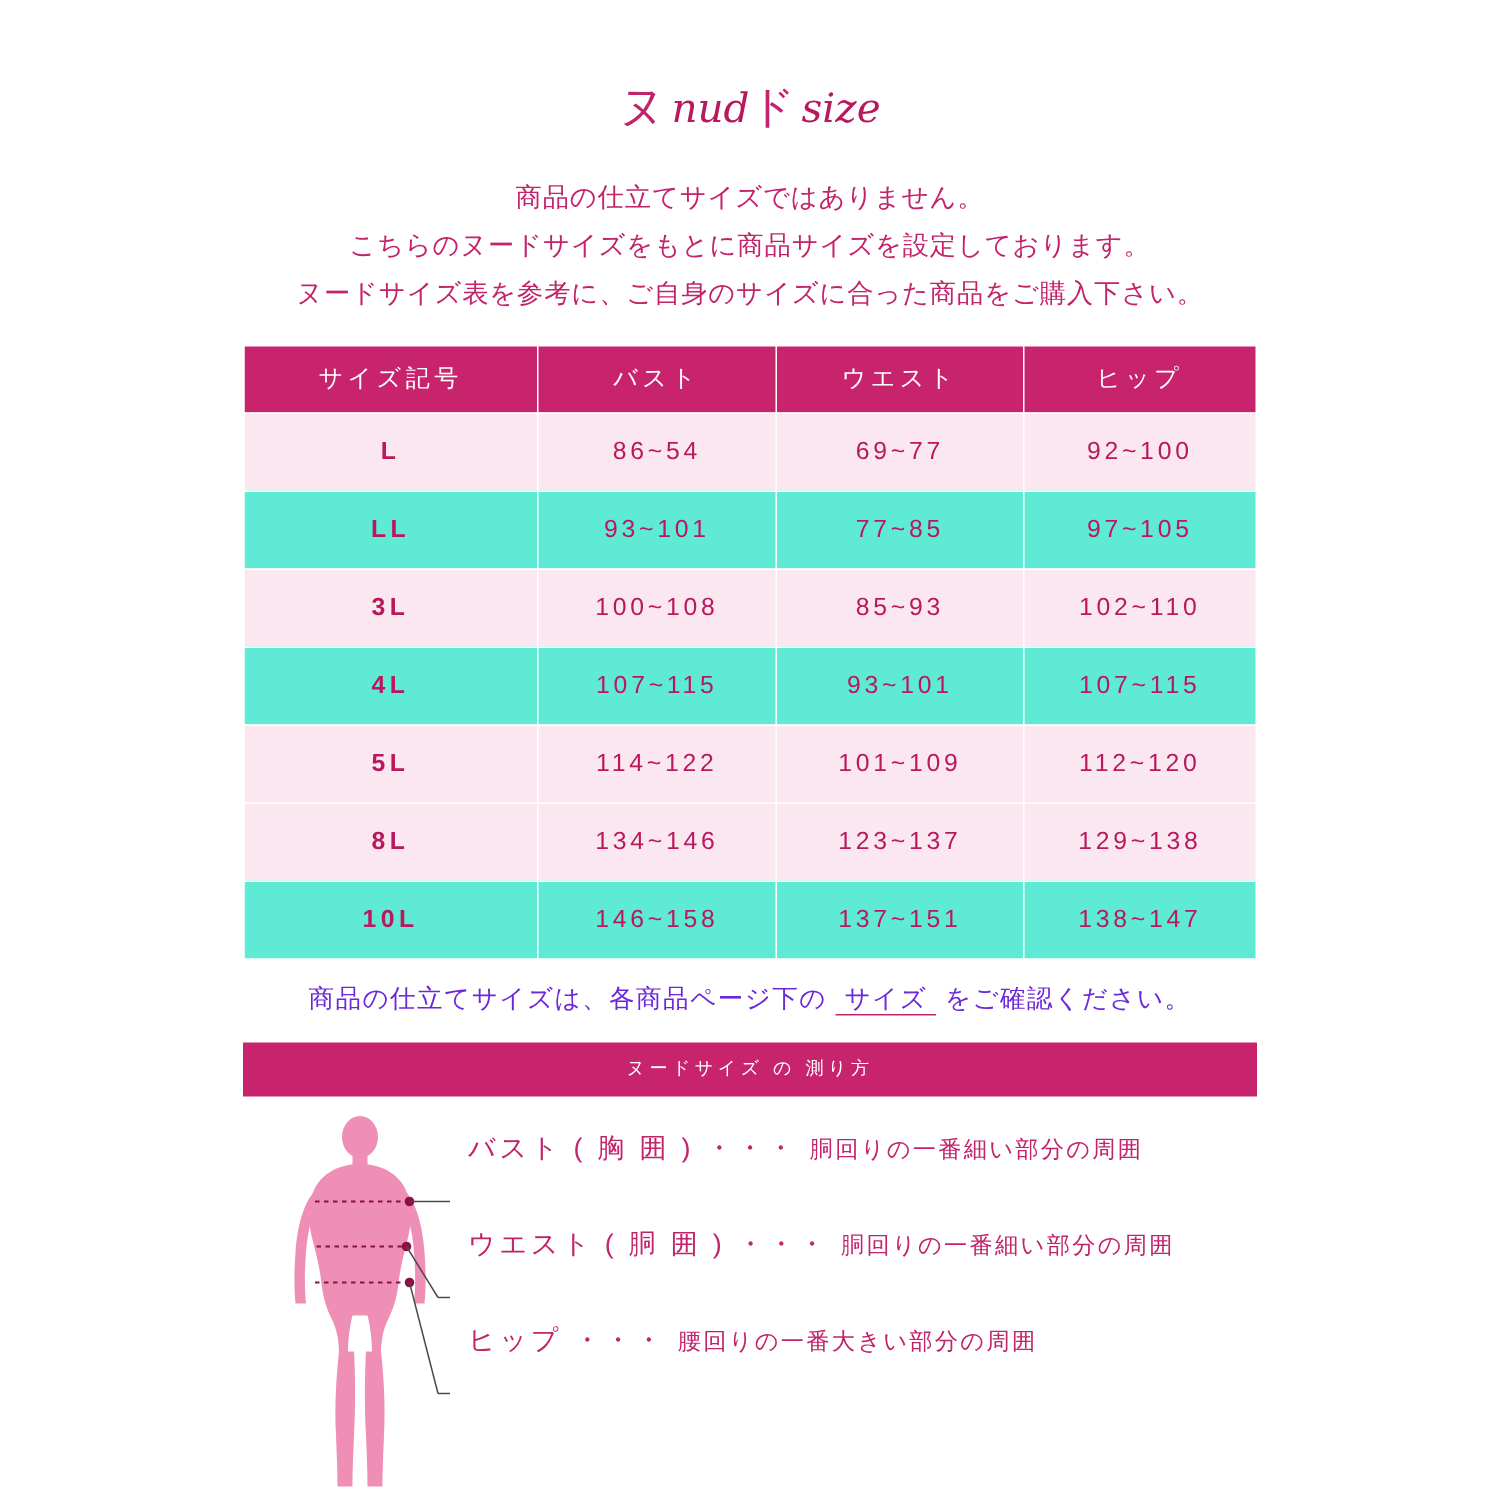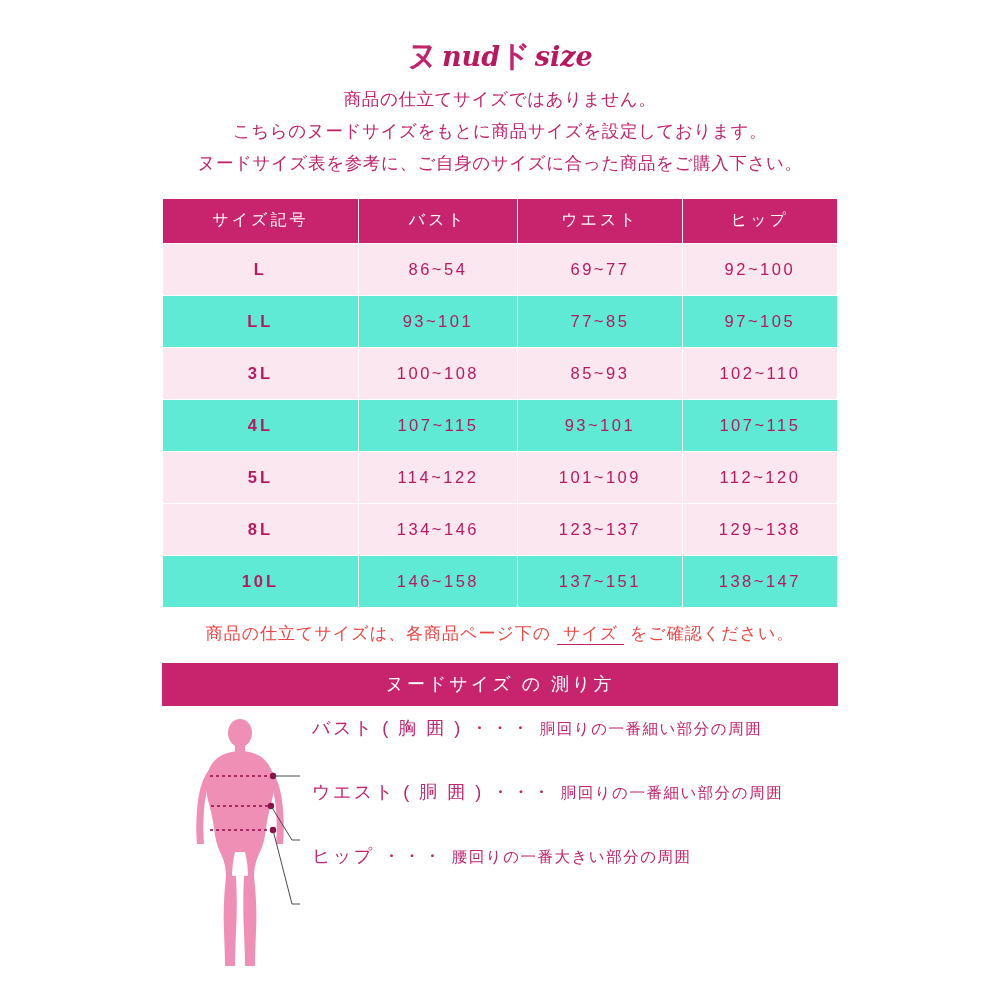--- a/index.html
+++ b/index.html
@@ -23,22 +23,22 @@
 
   
   .title-block {
     text-align: center;
     padding-top: 38px;
   }
   .title {
     font-size: 30px;
     letter-spacing: 4px;
     color: #c2246c;
-    font-weight: bold;
-    margin: 0;
+    font-weight: normal;
+    margin: 16px;
     line-height: 1.2;
     position: relative;
     display: inline-block;
   }
   .title .script {
     font-family: "DejaVu Serif", serif;
     font-style: italic;
     font-size: 27px;
     letter-spacing: 0px;
     color: #b9185f;
@@ -94,36 +94,36 @@
   col.c2 { width: 23.6%; }
   col.c3 { width: 24.4%; }
   col.c4 { width: 23%; }
 
   
   .table-note {
     text-align: center;
     margin-top: 14px;
     font-size: 17px;
     letter-spacing: 1px;
-    color: #ef4444;
+    color: #6d28d9;
     white-space: nowrap;
   }
   .table-note .u {
     border-bottom: 1px solid #c2246c;
     padding: 0 6px 1px 6px;
   }
 
   
   .banner {
     width: 676px;
     margin: 18px auto 0 auto;
     background: #c8246e;
     color: #ffffff;
     text-align: center;
-    font-size: 18px;
+    font-size: 12px;
     letter-spacing: 3px;
     padding: 9px 0 10px 0;
     box-sizing: border-box;
   }
 
   
   .measure {
     position: relative;
     width: 676px;
     margin: 0 auto;
@@ -132,21 +132,21 @@
   .figure {
     position: absolute;
     left: 18px;
     top: 12px;
     width: 120px;
     height: 250px;
   }
   .legend {
     position: absolute;
     left: 150px;
-    top: 10px;
+    top: 22px;
     width: 520px;
     text-align: center;
   }
   .legend-row {
     display: flex;
     align-items: baseline;
     margin-bottom: 40px;
     white-space: nowrap;
   }
   .legend-row .k {

